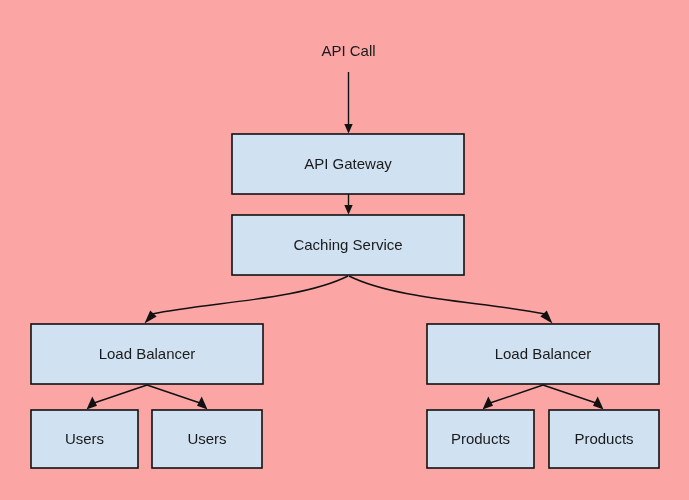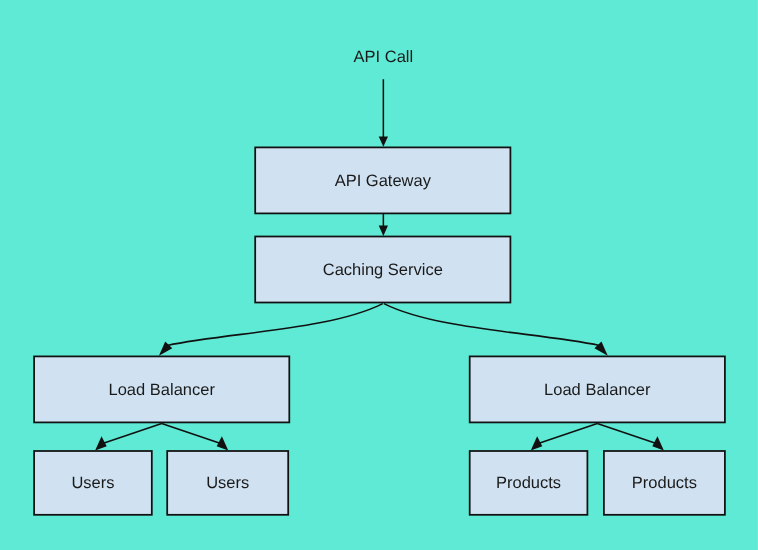--- a/index.html
+++ b/index.html
@@ -10,21 +10,21 @@
   body {
     width: 689px;
     height: 500px;
     font-family: "Liberation Sans", sans-serif;
     overflow: hidden;
   }
   #diagram-canvas {
     position: relative;
     width: 689px;
     height: 500px;
-    background: #5eead4;
+    background: #fca5a5;
   }
   svg.diagram-svg {
     position: absolute;
     left: 0;
     top: 0;
     width: 689px;
     height: 500px;
     display: block;
   }
   .node-rect {

